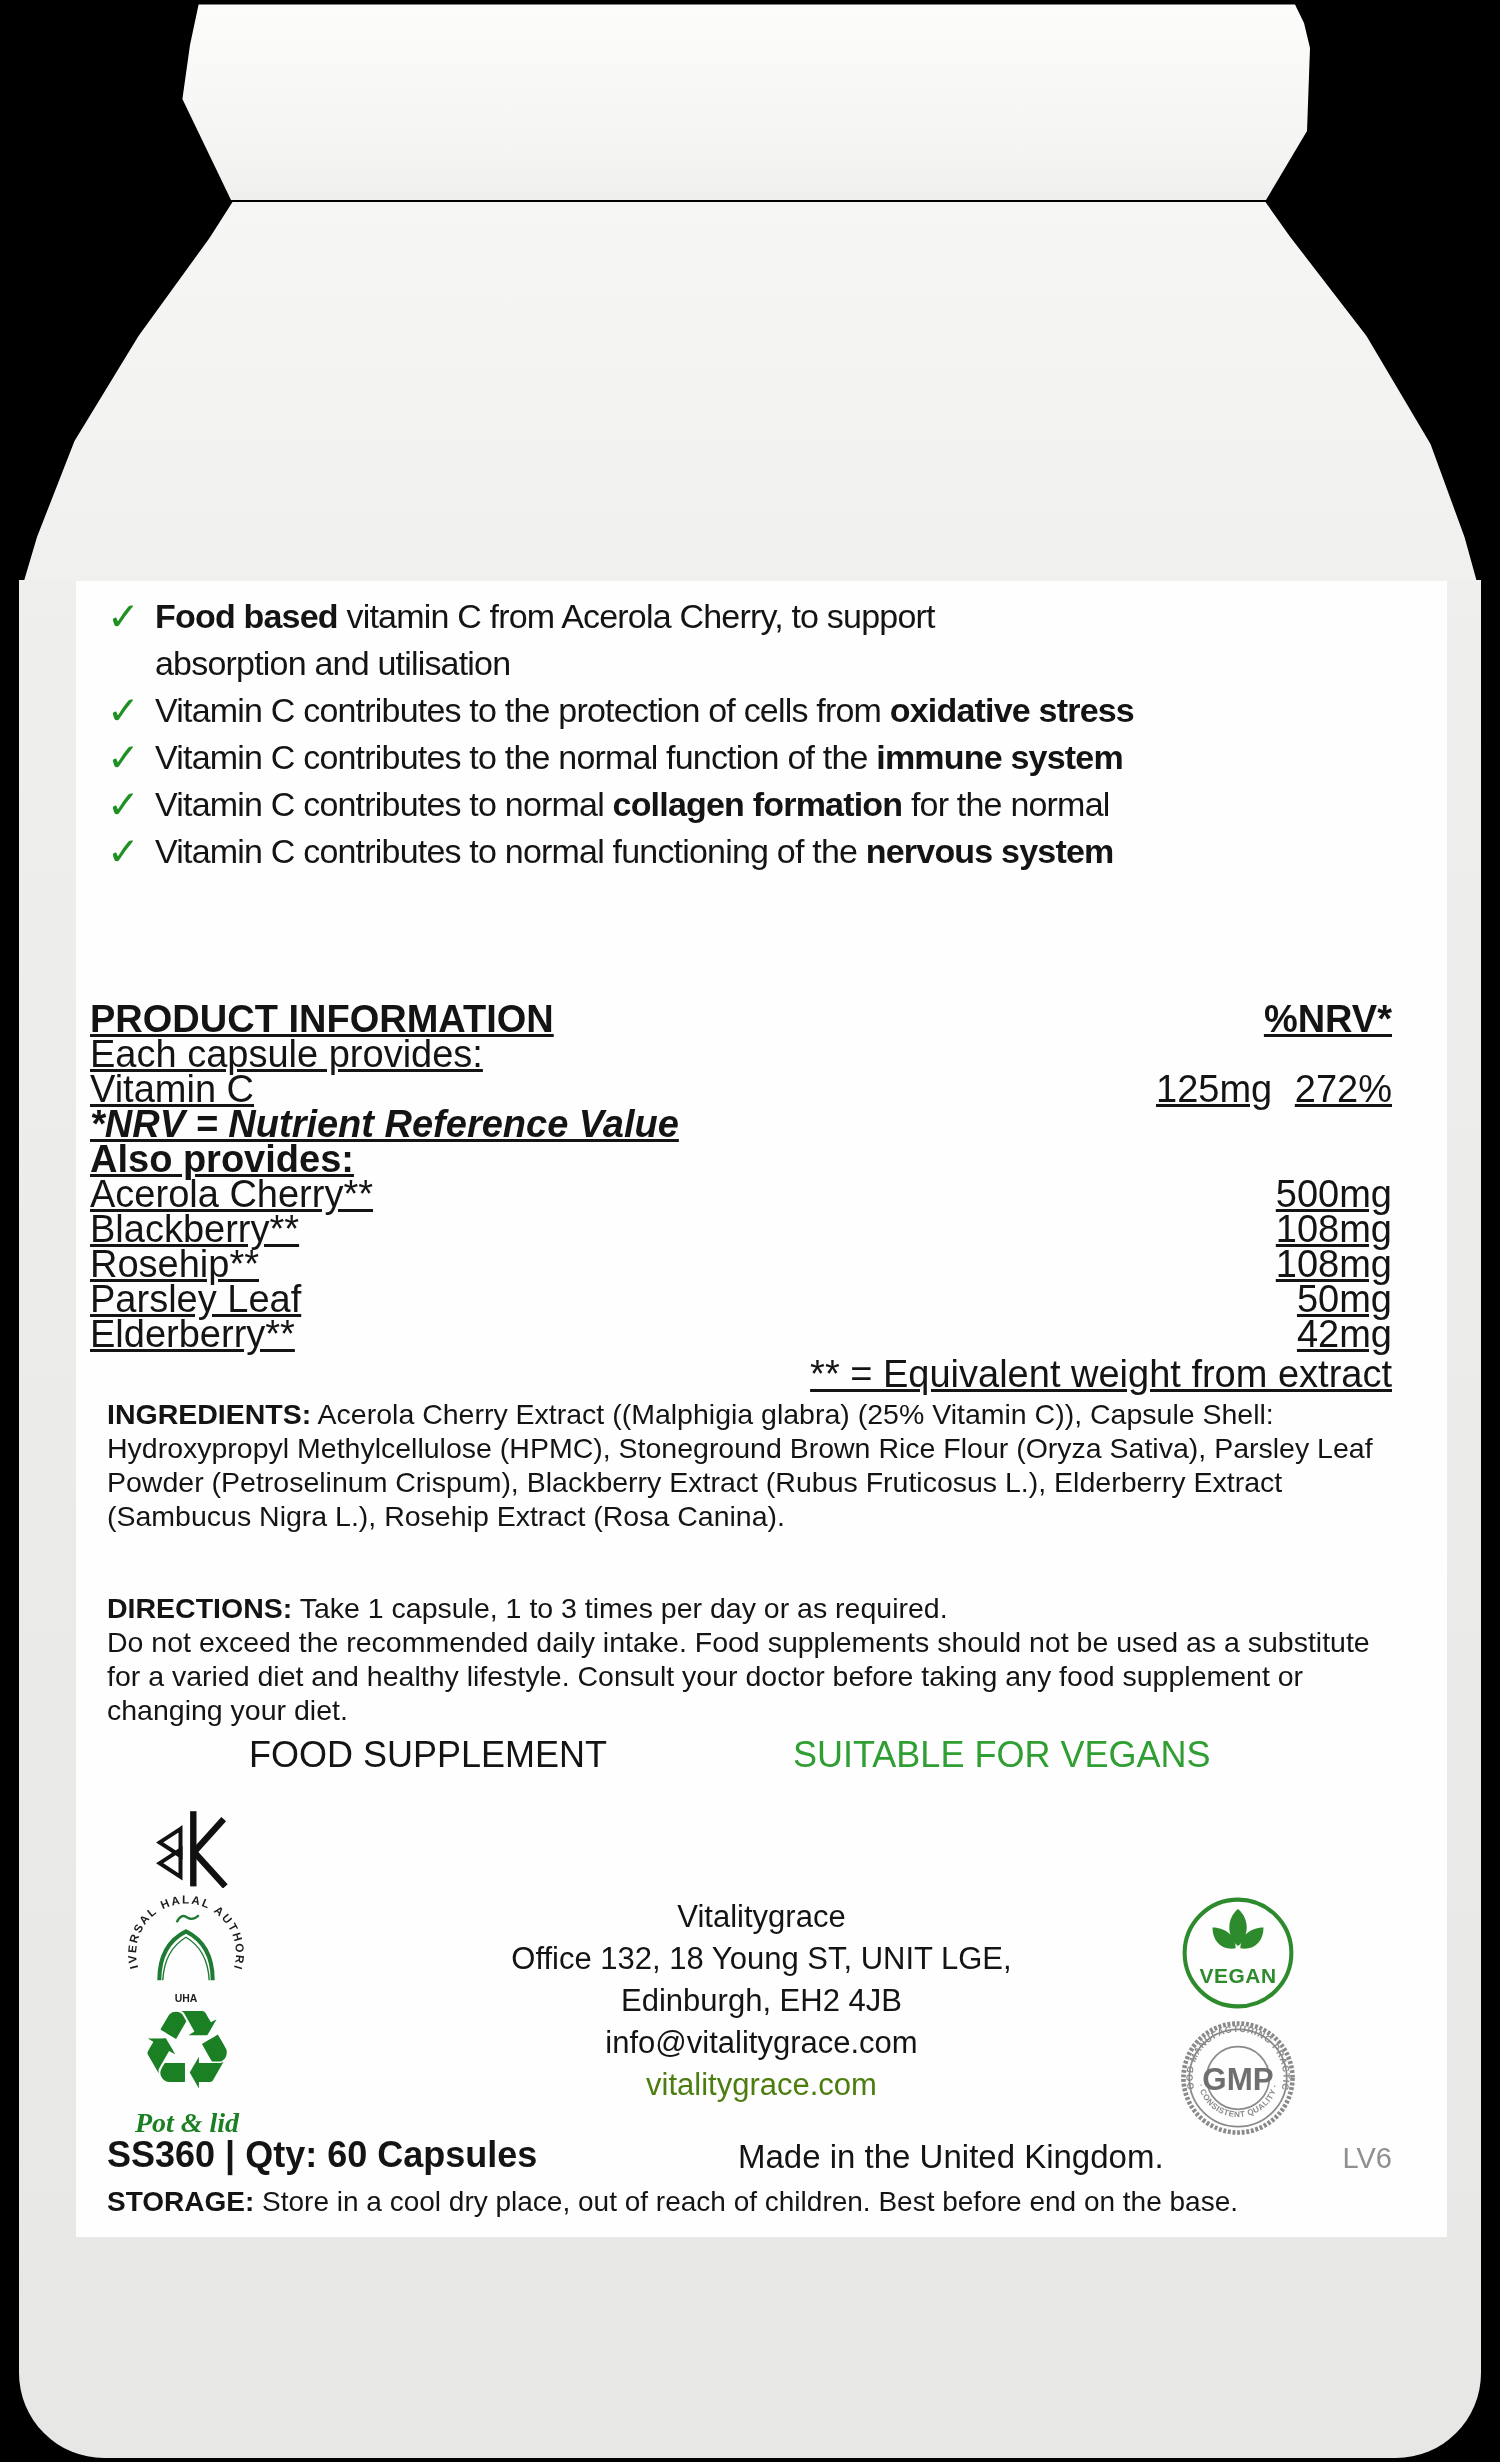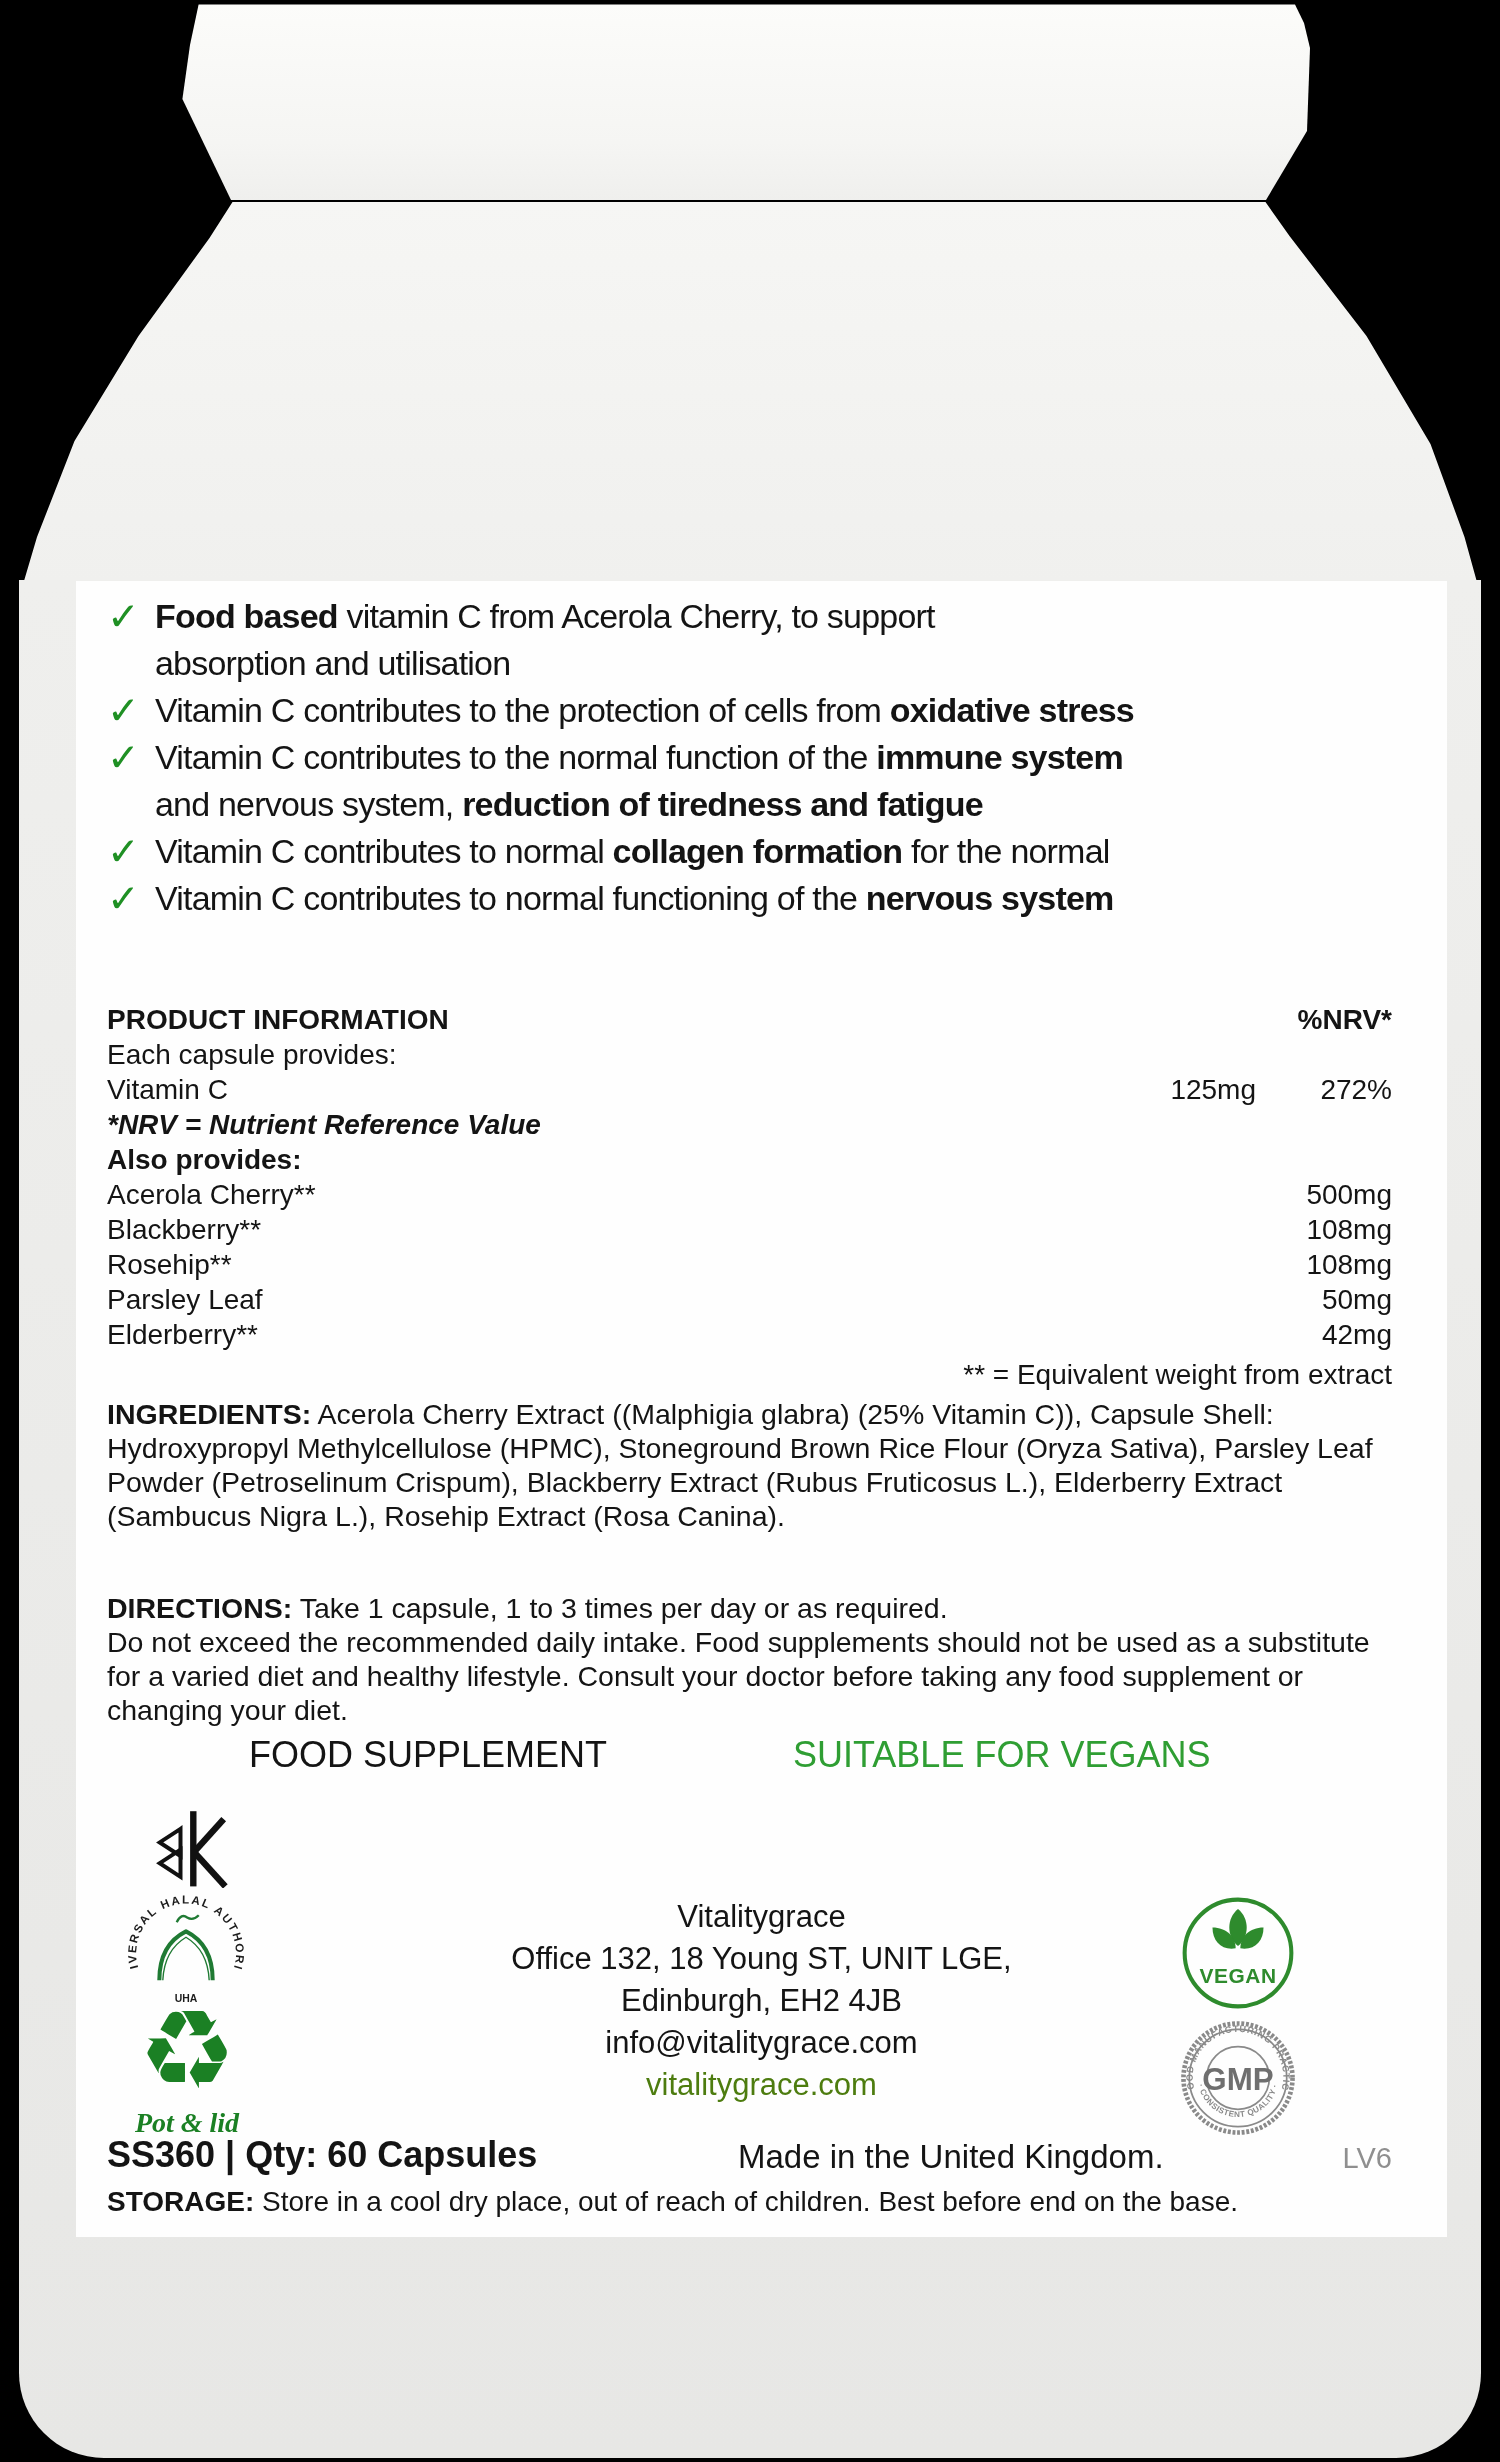--- a/index.html
+++ b/index.html
@@ -17,21 +17,21 @@
        border-radius:0 0 85px 85px;}
   .label{position:absolute;left:76px;top:581px;width:1371px;height:1656px;background:#fefefe;}
   
   .b{font-weight:700;}
   .bullets{position:absolute;left:31px;top:12.3px;right:39px;}
   .bullet-row{display:flex;align-items:flex-start;}
   .check{flex:0 0 48px;color:#1f9024;font-family:"DejaVu Sans",sans-serif;
          font-size:39px;line-height:47px;font-weight:700;}
   .bullet-text{flex:1;}
   .bullet-line{font-size:34px;line-height:47px;letter-spacing:-0.8px;white-space:nowrap;}
-  .pinfo{position:absolute;left:31px;right:55px;top:421px;font-size:28px;line-height:35px;}
+  .pinfo{position:absolute;left:14px;right:55px;top:421px;font-size:38px;line-height:35px;text-decoration:underline;}
   .pi-head{display:flex;justify-content:space-between;}
   .pi-grid{display:grid;grid-template-columns:1fr 100px 136px;}
   .pi-grid .amt,.pi-grid .nrv{text-align:right;}
   .pi-row{display:flex;justify-content:space-between;}
   .pi-note{text-align:right;margin-top:4.6px;}
   .italicb{font-weight:700;font-style:italic;}
   .para{position:absolute;left:31px;right:55px;font-size:28.5px;line-height:34px;}
   .ingredients{top:816px;}
   .directions{top:1010px;}
   .supp{position:absolute;top:1153px;font-size:36px;letter-spacing:0;}
@@ -78,21 +78,20 @@
         <div class="bullet-row">
           <span class="check">✓</span>
           <div class="bullet-text">
             <div class="bullet-line"><span>Vitamin C contributes to the protection of cells from </span><span class="b">oxidative stress</span></div>
           </div>
         </div>
         <div class="bullet-row">
           <span class="check">✓</span>
           <div class="bullet-text">
             <div class="bullet-line"><span>Vitamin C contributes to the normal function of the </span><span class="b">immune system</span></div>
-            <div class="bullet-line"><span>and nervous system, </span><span class="b">reduction of tiredness and fatigue</span></div>
           </div>
         </div>
         <div class="bullet-row">
           <span class="check">✓</span>
           <div class="bullet-text">
             <div class="bullet-line"><span>Vitamin C contributes to normal </span><span class="b">collagen formation</span><span> for the normal</span></div>
           </div>
         </div>
         <div class="bullet-row">
           <span class="check">✓</span>

